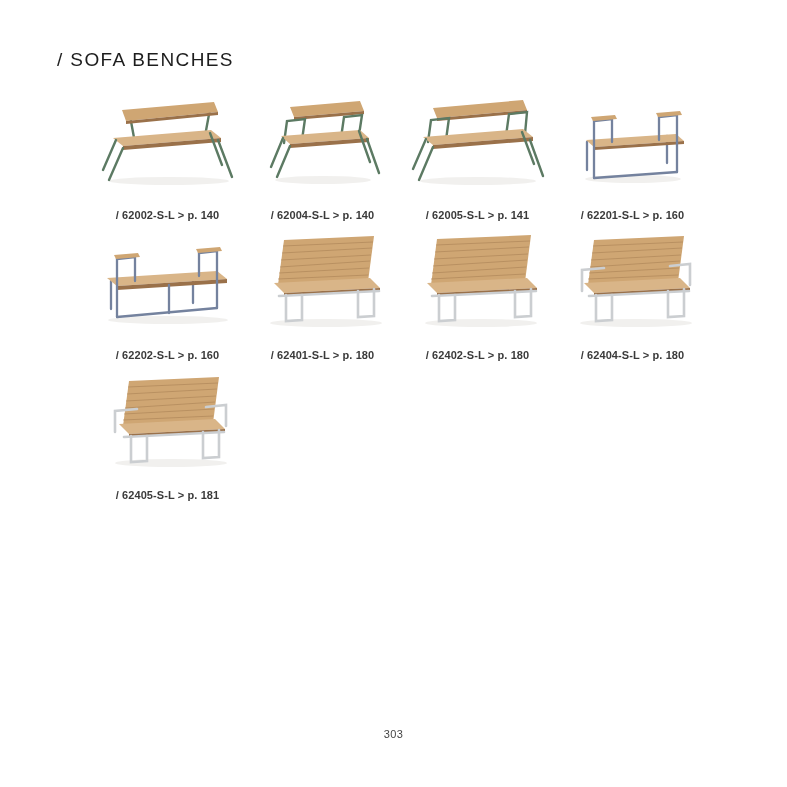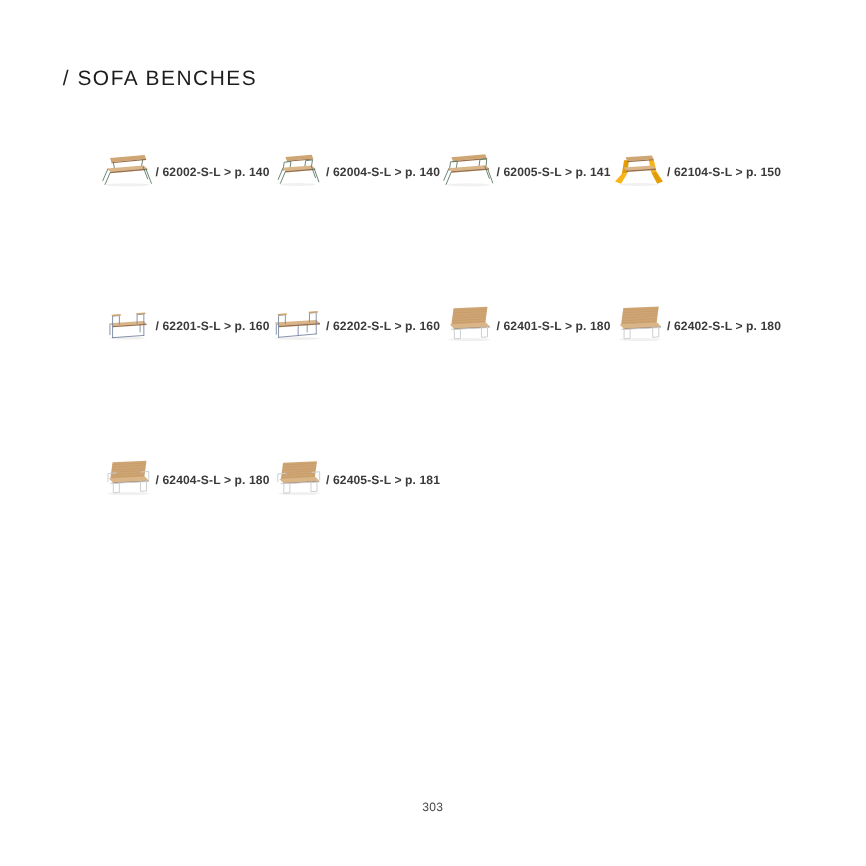--- a/index.html
+++ b/index.html
@@ -2,32 +2,32 @@
 <html><head>
 <meta charset="utf-8">
 <style>
   html,body{margin:0;padding:0;background:#ffffff;}
   body{
     width:787px;height:787px;position:relative;overflow:hidden;
     font-family:"Liberation Sans","DejaVu Sans",sans-serif;
     color:#222;
   }
   .page-title{
-    position:absolute;left:57px;top:48px;
+    position:absolute;left:57px;top:36px;
     font-size:19px;font-weight:400;letter-spacing:1.4px;color:#1d1d1d;
     white-space:nowrap;
   }
   .product-grid{
     position:absolute;left:90px;top:93px;
     display:grid;
     grid-template-columns:repeat(4,155px);
     grid-auto-rows:140px;
   }
   .product-card{
-    display:flex;flex-direction:row;align-items:center;justify-content:flex-end;
+    display:flex;flex-direction:column;align-items:center;justify-content:space-between;
     padding-bottom:12px;box-sizing:border-box;
   }
   .product-card svg{width:150px;height:100px;margin-bottom:5px;}
   .product-caption{
     font-size:11px;font-weight:700;color:#3a3a3a;letter-spacing:0.1px;
     white-space:nowrap;
   }
   .page-number{
     position:absolute;left:0;right:0;top:728px;text-align:center;
     font-size:11px;color:#454545;letter-spacing:0.3px;
@@ -95,34 +95,20 @@
       <polygon class="wdl" points="20,44 120,36 130,44 30,52"></polygon>
       <polygon class="wde" points="30,52 130,44 130,48 30,56"></polygon>
       <line class="gln" x1="30" y1="54" x2="16" y2="87"></line>
       <line class="gln" x1="23" y1="46" x2="10" y2="76"></line>
       <line class="gln" x1="127" y1="47" x2="140" y2="83"></line>
       <line class="gln" x1="119" y1="39" x2="131" y2="71"></line>
     </svg>
     <figcaption class="product-caption">/ 62005-S-L &gt; p. 141</figcaption>
   </figure>
 
-  <figure class="product-card" style="margin:0">
-    <svg viewBox="0 0 150 100">
-      <ellipse class="sh" cx="75" cy="87" rx="52" ry="4"></ellipse>
-      <polygon class="yfd" points="36,23 49,22 45,57 30,59"></polygon>
-      <polygon class="yfl" points="30,59 45,57 28,85 12,79"></polygon>
-      <polygon class="yfl" points="101,19 114,18 122,53 108,55"></polygon>
-      <polygon class="yfd" points="108,55 122,53 139,79 124,85"></polygon>
-      <polygon class="wd" points="40,15 110,10 114,20 44,25"></polygon>
-      <polygon class="wde" points="44,25 114,20 114,23 44,28"></polygon>
-      <polygon class="wdl" points="34,42 112,37 120,45 42,50"></polygon>
-      <polygon class="wde" points="42,50 120,45 120,49 42,54"></polygon>
-    </svg>
-    <figcaption class="product-caption">/ 62104-S-L &gt; p. 150</figcaption>
-  </figure>
 
 
 
 
   <figure class="product-card" style="margin:0">
     <svg viewBox="0 0 150 100">
       <ellipse class="sh" cx="75" cy="86" rx="48" ry="4"></ellipse>
       <line class="sln" x1="29" y1="49" x2="29" y2="77"></line>
       <line class="sln" x1="109" y1="43" x2="109" y2="70"></line>
       <polygon class="wdl" points="28,47 118,41 126,48 36,54"></polygon>

